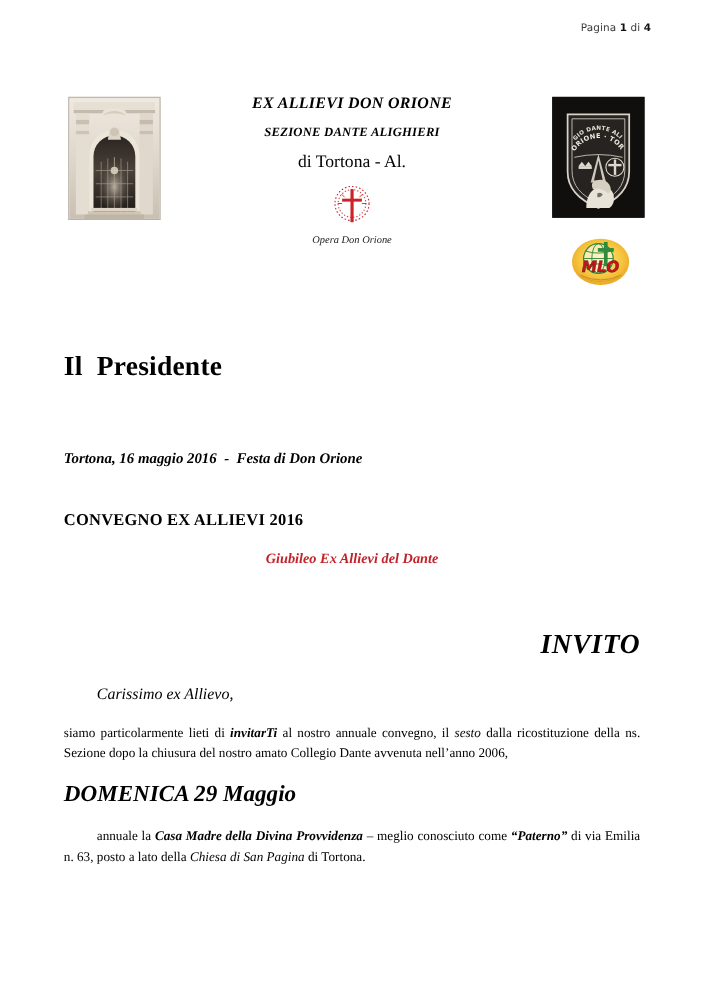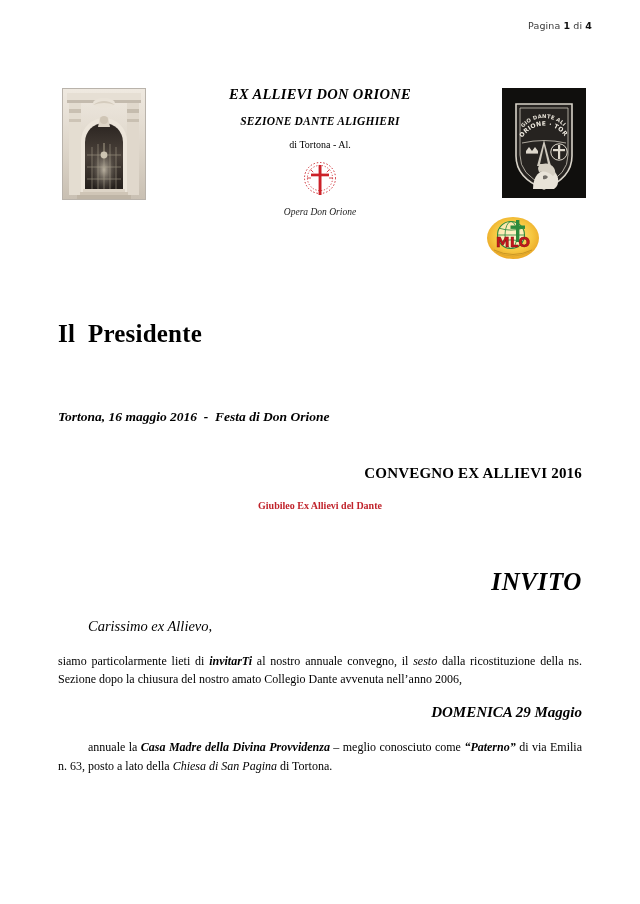--- a/index.html
+++ b/index.html
@@ -68,21 +68,21 @@
     margin: 0;
   }
   .org-section {
     font-weight: bold;
     font-style: italic;
     font-size: 11.5px;
     letter-spacing: 0.2px;
     margin: 12px 0 0 0;
   }
   .org-city {
-    font-size: 10px;
+    font-size: 16px;
     margin: 12px 0 0 0;
   }
   .emblem-wrap {
     margin: 9px auto 0 auto;
     width: 44px;
     height: 40px;
   }
   .emblem-wrap svg { display: block; width: 100%; height: 100%; }
   .org-opera {
     font-weight: normal;
@@ -99,24 +99,25 @@
     top: 2px;
     width: 84px;
     height: 110px;
     background: #100f0d;
   }
   .crest svg { display: block; width: 100%; height: 100%; }
 
   
   .mlo-logo {
     position: absolute;
-    left: 485px;
+    left: 518px;
     top: 128px;
     width: 56px;
     height: 48px;
+    font-style: italic;
   }
   .mlo-logo svg { display: block; width: 100%; height: 100%; }
 
   
   .doc-body {
     position: absolute;
     left: 58px;
     top: 288px;
     width: 524px;
     margin-top: 32px;
@@ -131,30 +132,31 @@
 
   .dateline {
     font-weight: bold;
     font-style: italic;
     font-size: 13.5px;
     margin: 61px 0 0 0;
     white-space: pre;
   }
 
   .convegno {
-    text-align: right;
+    text-align: left;
     font-weight: bold;
     font-size: 15px;
     letter-spacing: 0.2px;
     margin: 40px 0 0 0;
   }
   .giubileo {
     text-align: center;
     font-weight: bold;
-    font-size: 10px;
+    font-style: italic;
+    font-size: 13px;
     margin: 18px 0 0 0;
   }
 
   .invito {
     text-align: right;
     font-weight: bold;
     font-style: italic;
     font-size: 25px;
     letter-spacing: 0.6px;
     margin: 57px 0 0 0;
@@ -170,24 +172,24 @@
   .para {
     font-size: 12px;
     line-height: 1.52;
     text-align: justify;
     text-justify: inter-word;
     margin: 17px 0 0 0;
   }
   .para.indented { text-indent: 30px; }
 
   .domenica {
-    text-align: right;
-    font-weight: bold;
-    font-style: italic;
-    font-size: 15px;
+    text-align: left;
+    font-weight: bold;
+    font-style: italic;
+    font-size: 21px;
     margin: 16px 0 0 0;
   }
 
   .bi { font-weight: bold; font-style: italic; }
   .it { font-style: italic; }
 </style>
 </head>
 <body>
 
 <div class="page-header">

